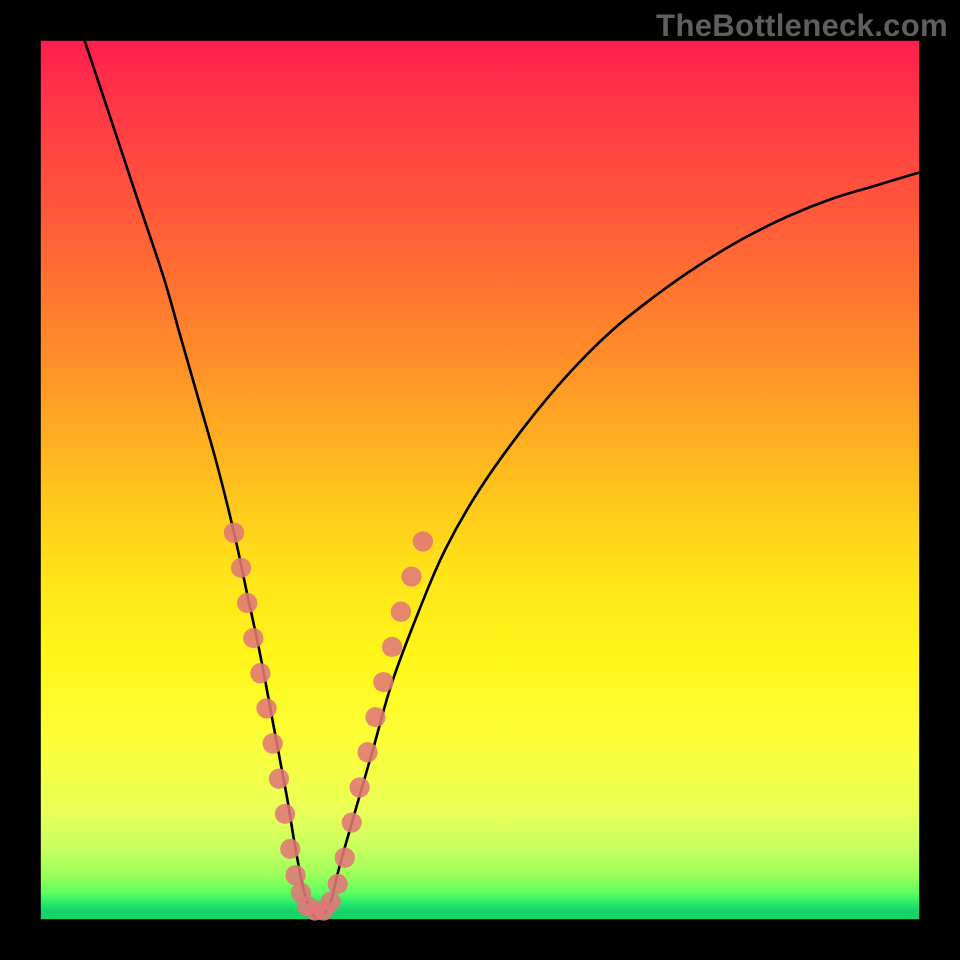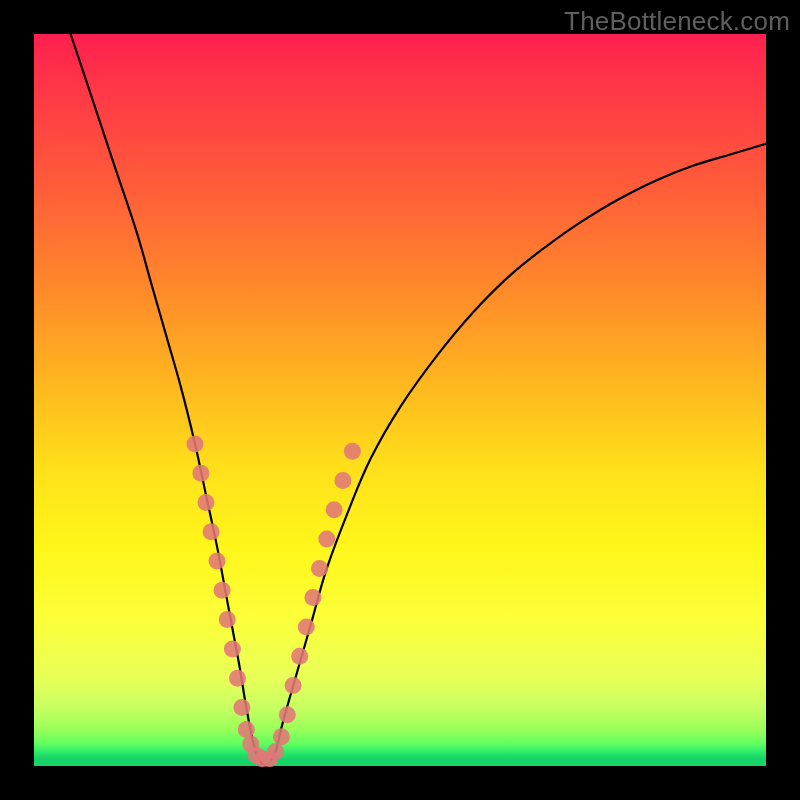--- a/index.html
+++ b/index.html
@@ -44,21 +44,21 @@
       #17d468 99%,
       #16d469 100%
     );
   }
   .watermark {
     position: absolute;
     top: 6px;
     right: 10px;
     color: #5f5f5f;
     font-size: 26px;
-    font-weight: 400;
+    font-weight: 700;
     letter-spacing: 0.2px;
     user-select: none;
   }
   svg.curve {
     position: absolute;
     left: 0;
     top: 0;
     width: 732px;
     height: 732px;
     overflow: visible;

